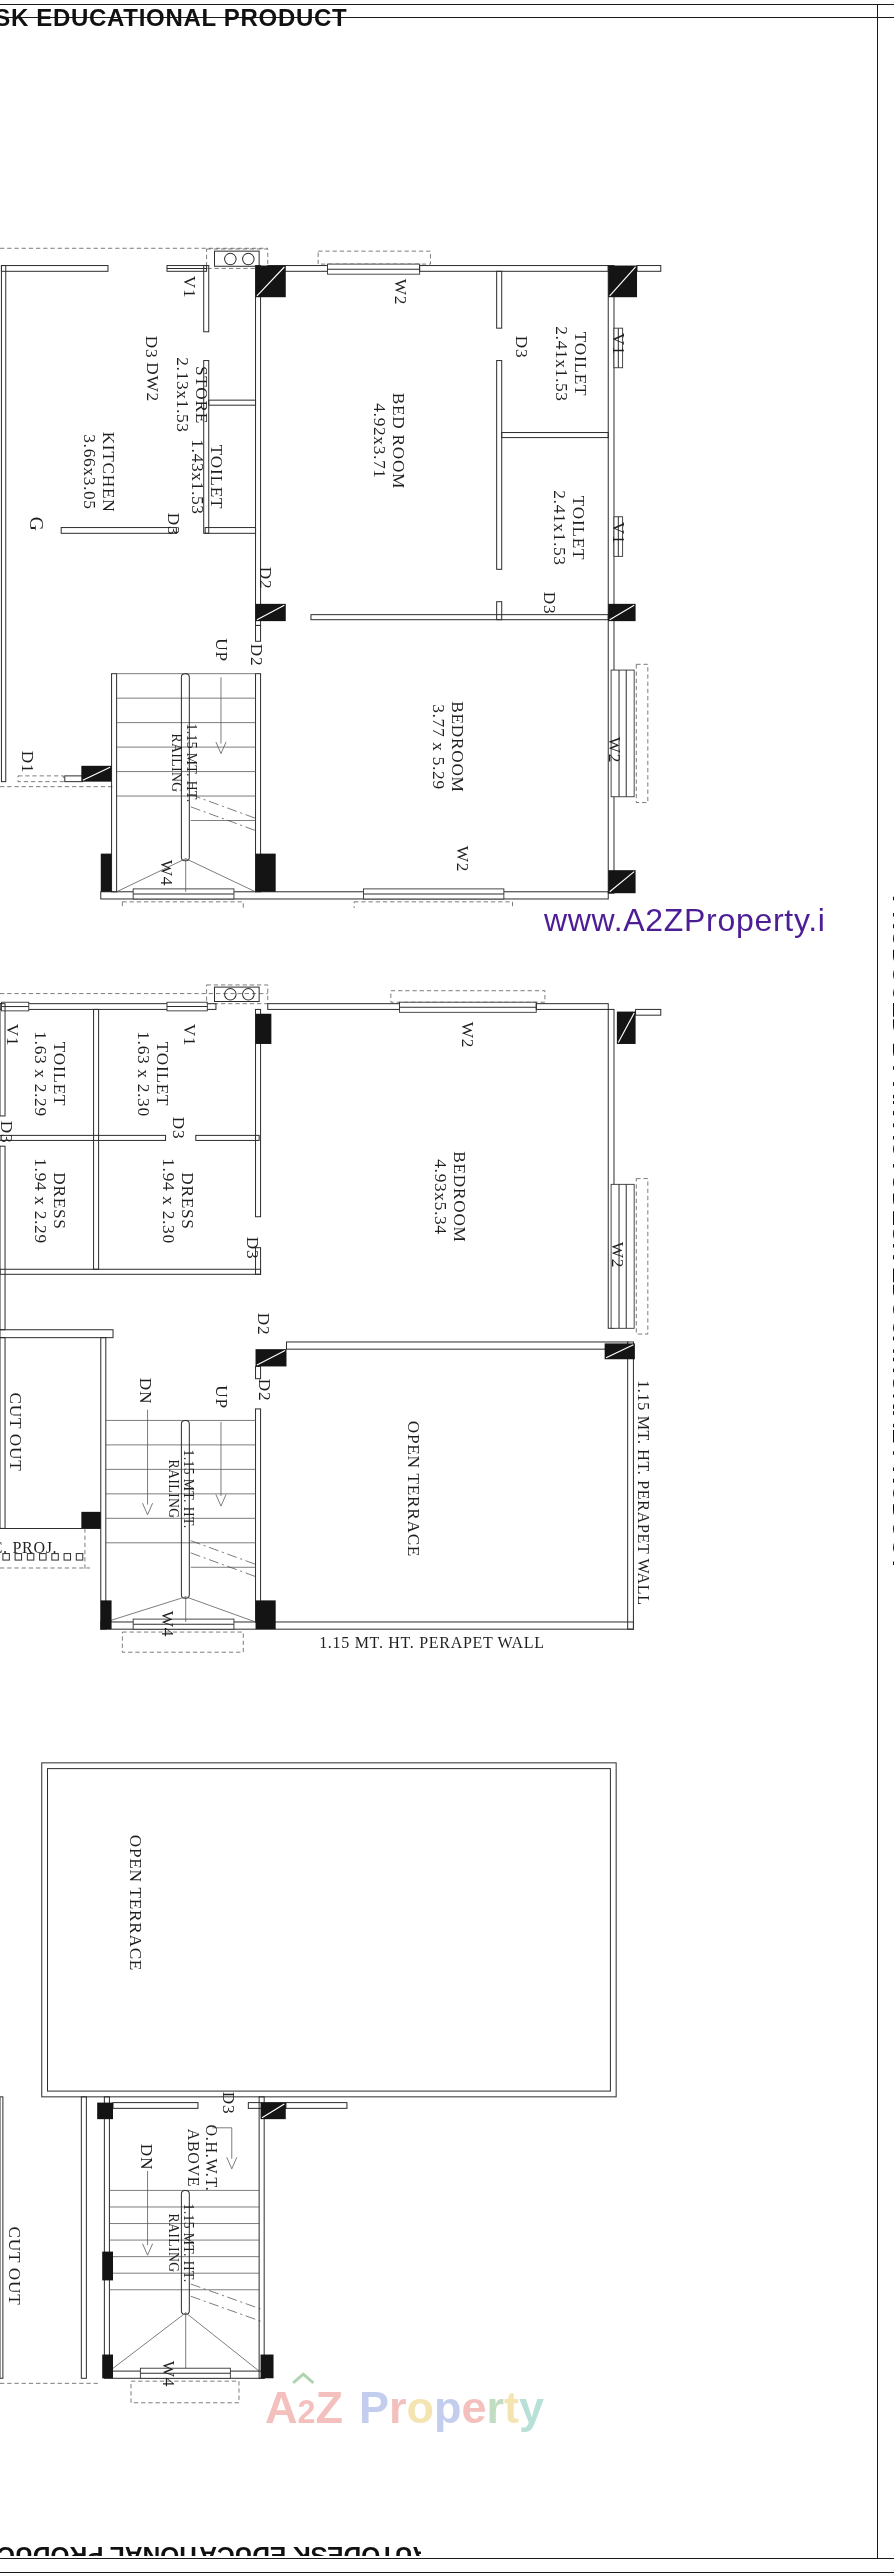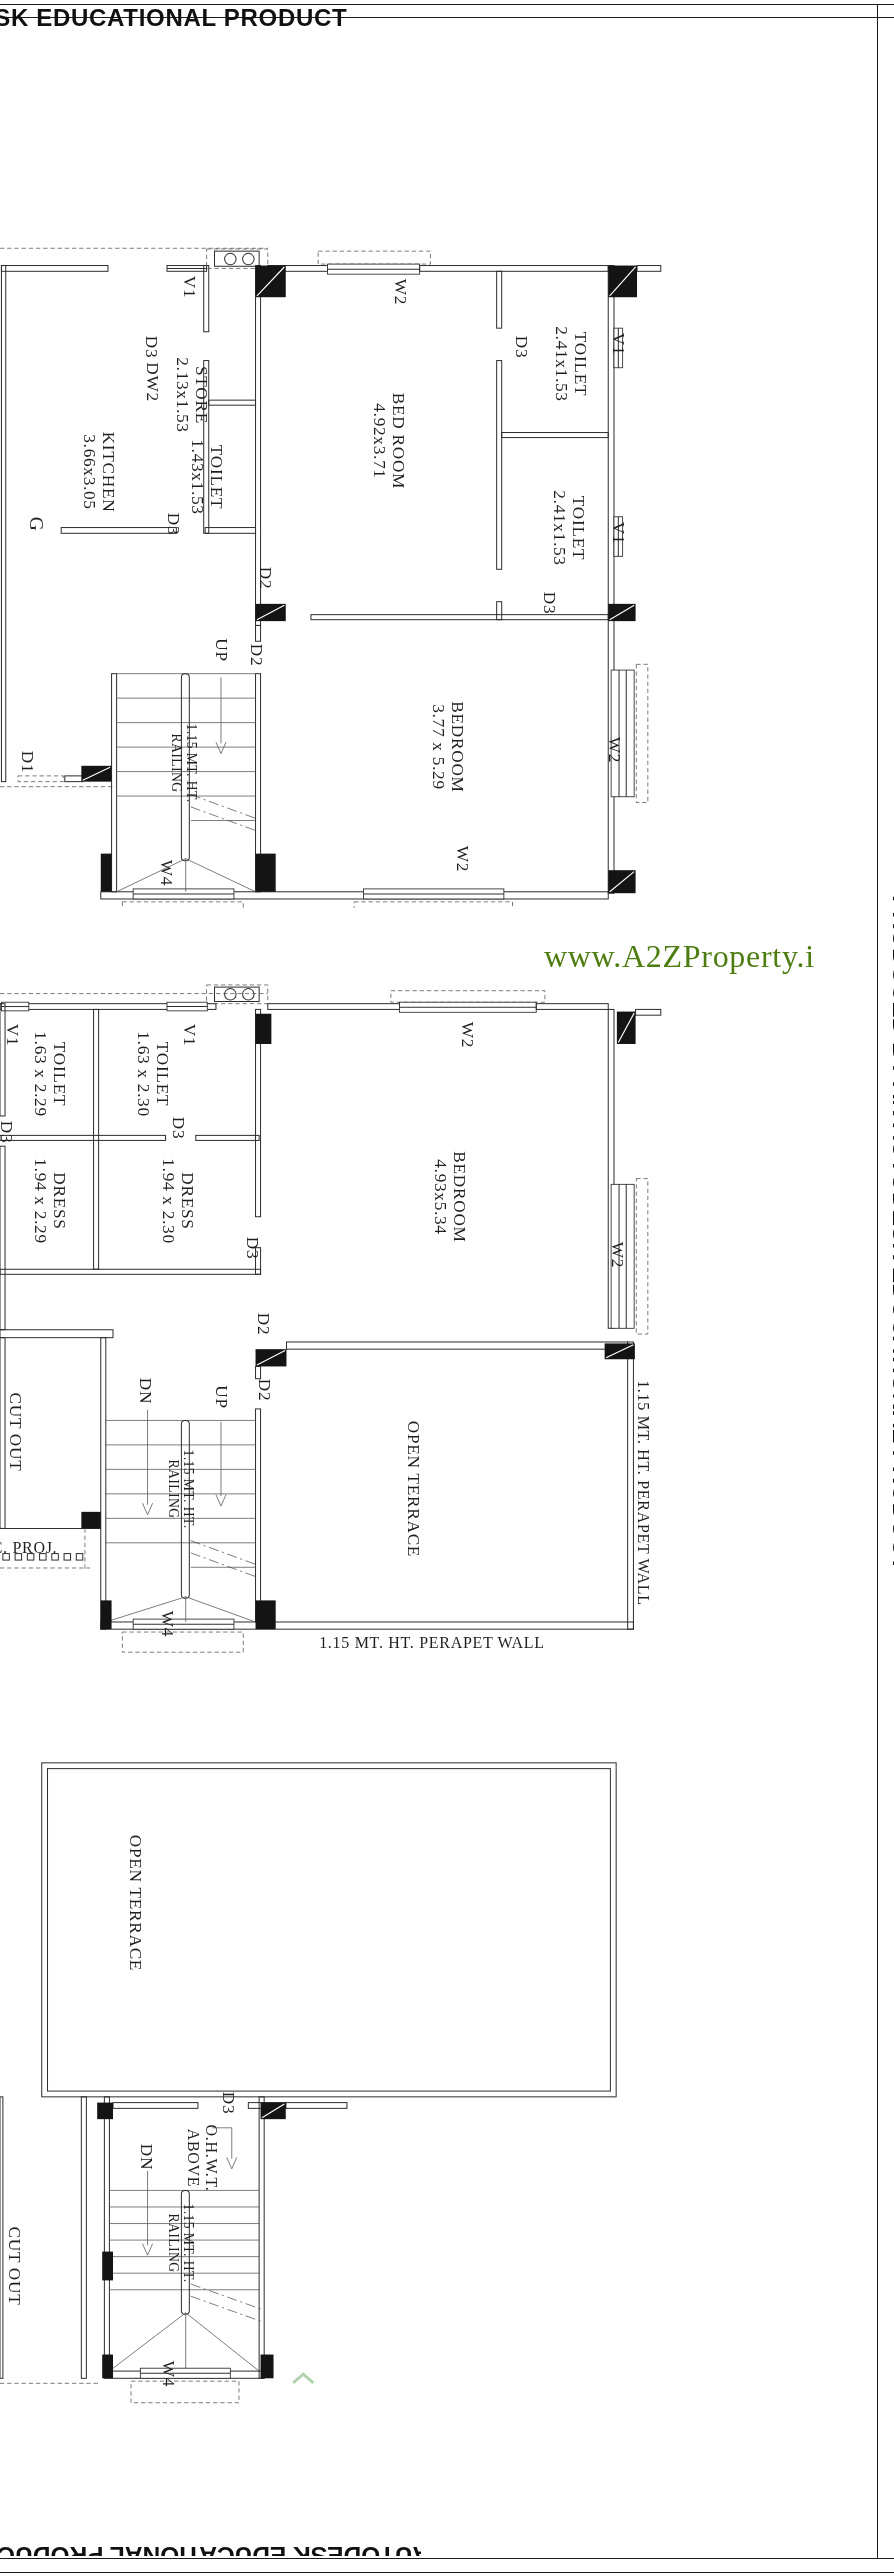--- a/index.html
+++ b/index.html
@@ -20,22 +20,22 @@
   .lbl.md{font-size:16px;}
   .hline{position:absolute;left:0;width:894px;height:0;border-top:1.2px solid #1a1a1a;}
   .vline{position:absolute;width:0;border-left:1px solid #1a1a1a;}
   .stamp{font-family:"Liberation Sans",sans-serif;font-weight:bold;color:#111;}
   #stamp-top{position:absolute;left:-5.8px;top:4.3px;font-size:24px;letter-spacing:0.7px;white-space:nowrap;}
   #stamp-right{position:absolute;left:915px;top:895px;font-size:24.5px;white-space:nowrap;
                transform:rotate(90deg);transform-origin:0 0;}
   #stamp-bottom-clip{position:absolute;left:-33px;top:2534px;width:454px;height:22px;overflow:hidden;}
   #stamp-bottom-clip .inner{position:relative;top:7.2px;width:691px;font-size:24.5px;white-space:nowrap;
                transform:rotate(180deg);}
-  #wm-center{position:absolute;left:544px;top:938px;font-family:Liberation Serif, serif;
-             font-size:32px;color:#4d7c0f;letter-spacing:0.7px;white-space:nowrap;}
+  #wm-center{position:absolute;left:544px;top:902px;font-family:Liberation Sans, sans-serif;
+             font-size:32px;color:#4c1d95;letter-spacing:0.7px;white-space:nowrap;}
   #wm-logo{position:absolute;left:265px;top:2382px;font-family:"Liberation Sans",sans-serif;
            font-weight:bold;font-size:45px;opacity:0.42;white-space:nowrap;}
   #wm-logo .a2z{color:#e36c63;}
   #wm-logo .two{font-size:0.72em;}
   #wm-logo .gap{display:inline-block;width:16px;}
   .rb0{color:#7189d6;} .rb1{color:#e36c63;} .rb2{color:#e6c14a;} .rb3{color:#7189d6;}
   .rb4{color:#e36c63;} .rb5{color:#6fae6f;} .rb6{color:#e6c14a;} .rb7{color:#58b79f;}
   #roof-icon{position:absolute;left:291px;top:2372px;opacity:0.55;}
 </style>
 </head>
@@ -49,20 +49,21 @@
   <div class="hline" style="top:2572px"></div>
   <div class="vline" style="left:877px;top:3.6px;height:2554px"></div>
 
   <div id="stamp-top" class="stamp">SK EDUCATIONAL PRODUCT</div>
   <div id="stamp-right" class="stamp">PRODUCED BY AN AUTODESK EDUCATIONAL PRODUCT</div>
   <div id="stamp-bottom-clip">
     <div class="inner stamp">PRODUCED BY AN AUTODESK EDUCATIONAL PRODUCT</div>
   </div>
 
   <div id="wm-center">www.A2ZProperty.i</div>
+  <div id="wm-logo"><span class="a2z">A</span><span class="a2z two">2</span><span class="a2z">Z</span><span class="gap"></span><span><span class="rb0">P</span><span class="rb1">r</span><span class="rb2">o</span><span class="rb3">p</span><span class="rb4">e</span><span class="rb5">r</span><span class="rb6">t</span><span class="rb7">y</span></span></div>
   <svg id="roof-icon" width="24.5" height="13" viewBox="0 0 34 18">
     <path d="M3 15 L17 3 L31 15" fill="none" stroke="#6fae6f" stroke-width="4"></path>
   </svg>
 
   <svg width="894" height="663" viewBox="0 340 1242 920" style="top:245px">
 
     <line class="d" x1="0" y1="344" x2="372" y2="344"></line>
 
     <rect class="w" x="2" y="368" width="6" height="717"></rect>
     <rect class="w" x="2" y="368" width="148" height="8"></rect>

